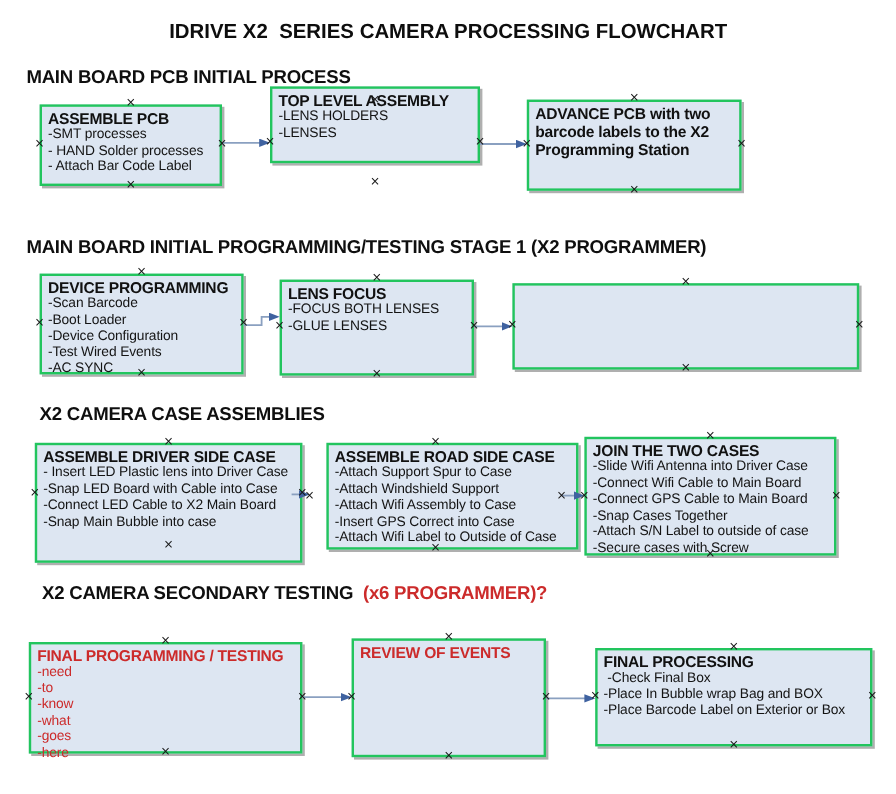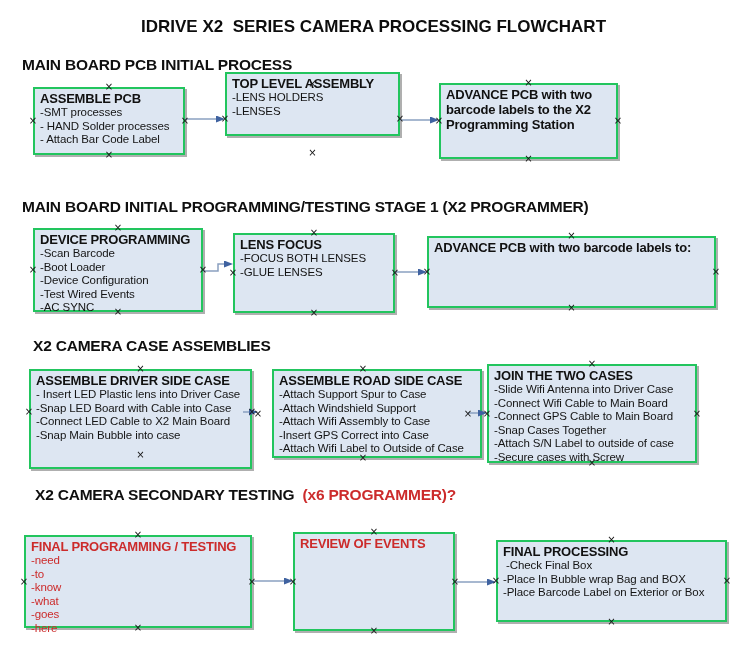--- a/index.html
+++ b/index.html
@@ -101,21 +101,20 @@
 
   <div class="flow-box" style="left:233px;top:233px;width:162px;height:80px">
     <div class="box-title">LENS FOCUS</div>
     <ul class="box-items">
         <li class="box-item">-FOCUS BOTH LENSES</li>
         <li class="box-item">-GLUE LENSES</li>
       </ul>
   </div>
 
   <div class="flow-box" style="left:427px;top:236px;width:289px;height:72px">
-    <div class="box-title">ADVANCE PCB with two barcode labels to:</div>
   </div>
 
   <div class="section-heading" style="left:33px;top:337px">X2 CAMERA CASE ASSEMBLIES</div>
 
   <div class="flow-box" style="left:29px;top:369px;width:223px;height:100px">
     <div class="box-title">ASSEMBLE DRIVER SIDE CASE</div>
     <ul class="box-items">
         <li class="box-item">- Insert LED Plastic lens into Driver Case</li>
         <li class="box-item">-Snap LED Board with Cable into Case</li>
         <li class="box-item">-Connect LED Cable to X2 Main Board</li>

